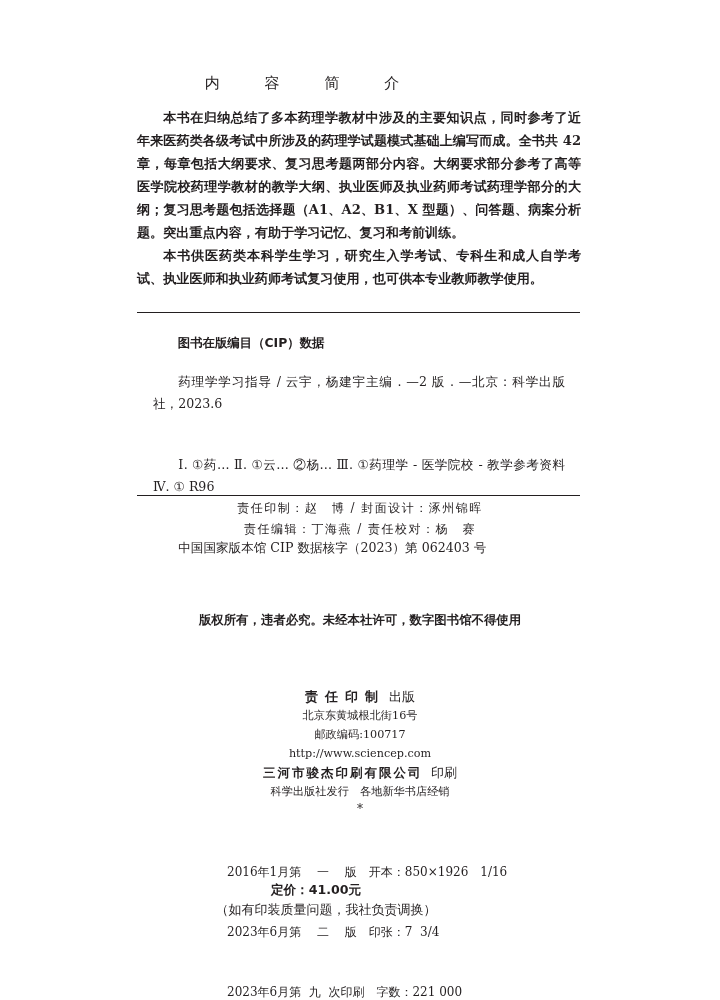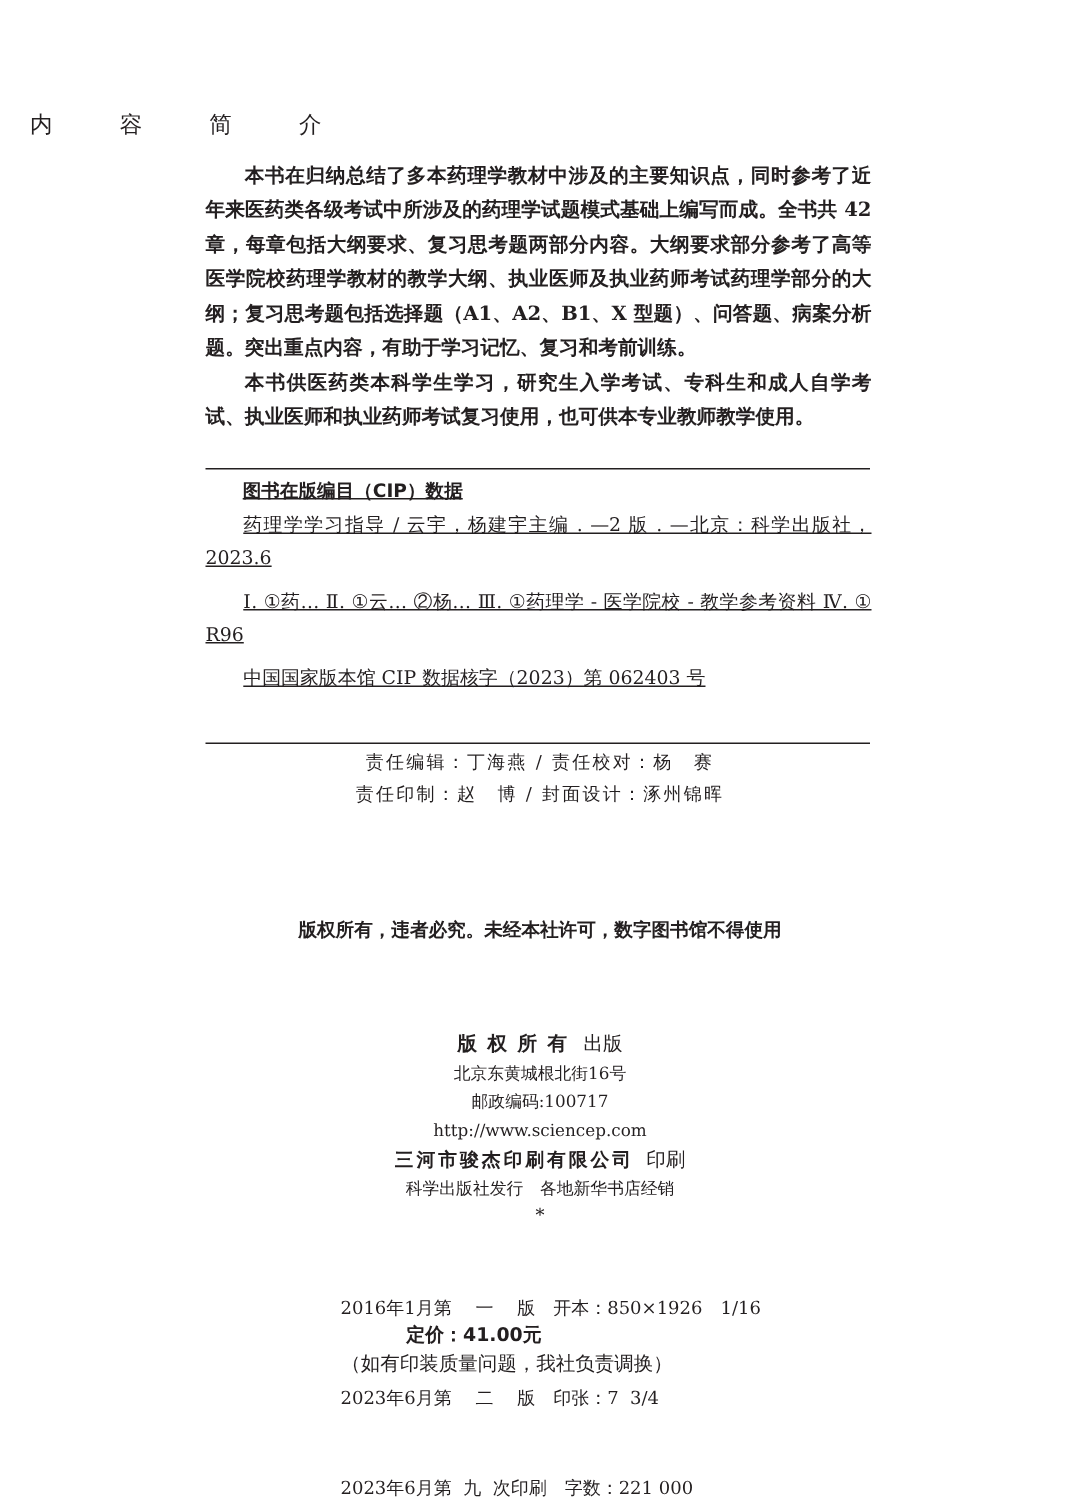--- a/index.html
+++ b/index.html
@@ -3,42 +3,42 @@
   <meta charset="utf-8">
   <style>
     html, body { margin: 0; padding: 0; background: #ffffff; }
     body {
       width: 720px; height: 1000px; position: relative; overflow: hidden;
       font-family: "DejaVu Serif", "Liberation Serif", serif;
       color: #231f20;
     }
     .abs { position: absolute; }
     .title {
-      left: 0; width: 604px; top: 74px; text-align: left;
+      left: 0; width: 604px; top: 74px; text-align: center;
       font-family: "DejaVu Sans", sans-serif; font-size: 15px; letter-spacing: 20px;
       padding-left: 20px; box-sizing: border-box;
     }
     .intro { left: 137px; width: 444px; top: 106px; font-size: 13.1px; line-height: 23px; }
     .intro p { margin: 0; text-indent: 2em; text-align: justify; text-align-last: left; font-weight: bold; }
     .rule { left: 137px; width: 443px; height: 0; border-top: 1.3px solid #231f20; }
     .cip { left: 137px; width: 444px; top: 316px; font-size: 12.6px; line-height: 22.5px; }
-    .cip .row { margin: 0; text-indent: 2em; white-space: nowrap; text-decoration: underline; }
+    .cip .row { margin: 16px; text-indent: 2em; white-space: nowrap; }
     .cip .wrap { white-space: normal; text-align: justify; text-align-last: left; }
     .cip .heading { font-family: "DejaVu Sans", sans-serif; font-weight: bold; font-size: 12.4px; }
     .cip .gap { height: 6px; }
     .credits { left: 0; width: 720px; top: 498px; text-align: center; font-size: 12px; line-height: 21px; letter-spacing: 1.5px; }
     .rights { left: 0; width: 720px; top: 612px; text-align: center; font-family: Liberation Sans, sans-serif; font-weight: bold; font-size: 12.4px; }
     .pub { left: 0; width: 720px; top: 687px; text-align: center; font-size: 11.2px; line-height: 19px; }
     .pub .big { font-size: 13px; }
     .pub .calli { font-weight: bold; letter-spacing: 7px; font-size: 13px; }
     .pub .calli2 { font-weight: bold; letter-spacing: 2px; font-size: 12.5px; }
     .pub .star { font-size: 12px; line-height: 16px; }
     .imprint { left: 227px; top: 822px; font-size: 12px; line-height: 20px; white-space: pre; }
     .price { left: 0; width: 632px; top: 882px; text-align: center; font-family: "DejaVu Sans", sans-serif; font-weight: bold; font-size: 12.6px; }
-    .note { left: 0; width: 652px; top: 900px; text-align: center; font-size: 13px; line-height: 20px; padding-left: 12px; }
+    .note { left: 0; width: 652px; top: 900px; text-align: center; font-size: 13px; line-height: 20px; }
   </style>
 </head>
 <body>
 
 <div class="abs title">内 容 简 介</div>
 
 <div class="abs intro">
   <p>本书在归纳总结了多本药理学教材中涉及的主要知识点，同时参考了近年来医药类各级考试中所涉及的药理学试题模式基础上编写而成。全书共 42 章，每章包括大纲要求、复习思考题两部分内容。大纲要求部分参考了高等医学院校药理学教材的教学大纲、执业医师及执业药师考试药理学部分的大纲；复习思考题包括选择题（A1、A2、B1、X 型题）、问答题、病案分析题。突出重点内容，有助于学习记忆、复习和考前训练。</p>
   <p>本书供医药类本科学生学习，研究生入学考试、专科生和成人自学考试、执业医师和执业药师考试复习使用，也可供本专业教师教学使用。</p>
 </div>
@@ -50,29 +50,29 @@
   <p class="row wrap">药理学学习指导 / 云宇，杨建宇主编 . —2 版 . —北京：科学出版社，2023.6</p>
   <div class="gap"></div>
   <p class="row wrap">Ⅰ. ①药…  Ⅱ. ①云…  ②杨…  Ⅲ. ①药理学 - 医学院校 - 教学参考资料  Ⅳ. ① R96</p>
   <div class="gap"></div>
   <p class="row">中国国家版本馆 CIP 数据核字（2023）第 062403 号</p>
 </div>
 
 <div class="abs rule" style="top:495px;"></div>
 
 <div class="abs credits">
+  <div>责任印制：赵　博 / 封面设计：涿州锦晖</div>
   <div>责任编辑：丁海燕 / 责任校对：杨　赛</div>
-  <div>责任印制：赵　博 / 封面设计：涿州锦晖</div>
 </div>
 
 <div class="abs rights">版权所有，违者必究。未经本社许可，数字图书馆不得使用</div>
 
 <div class="abs pub">
   <div class="big">
-    <span class="calli">版权所有</span>
+    <span class="calli">责任印制</span>
     <span>出版</span>
   </div>
   <div>北京东黄城根北街16号</div>
   <div>邮政编码:100717</div>
   <div>http://www.sciencep.com</div>
   <div class="big">
     <span class="calli2">三河市骏杰印刷有限公司</span>
     &nbsp;<span>印刷</span>
   </div>
   <div>科学出版社发行　各地新华书店经销</div>

